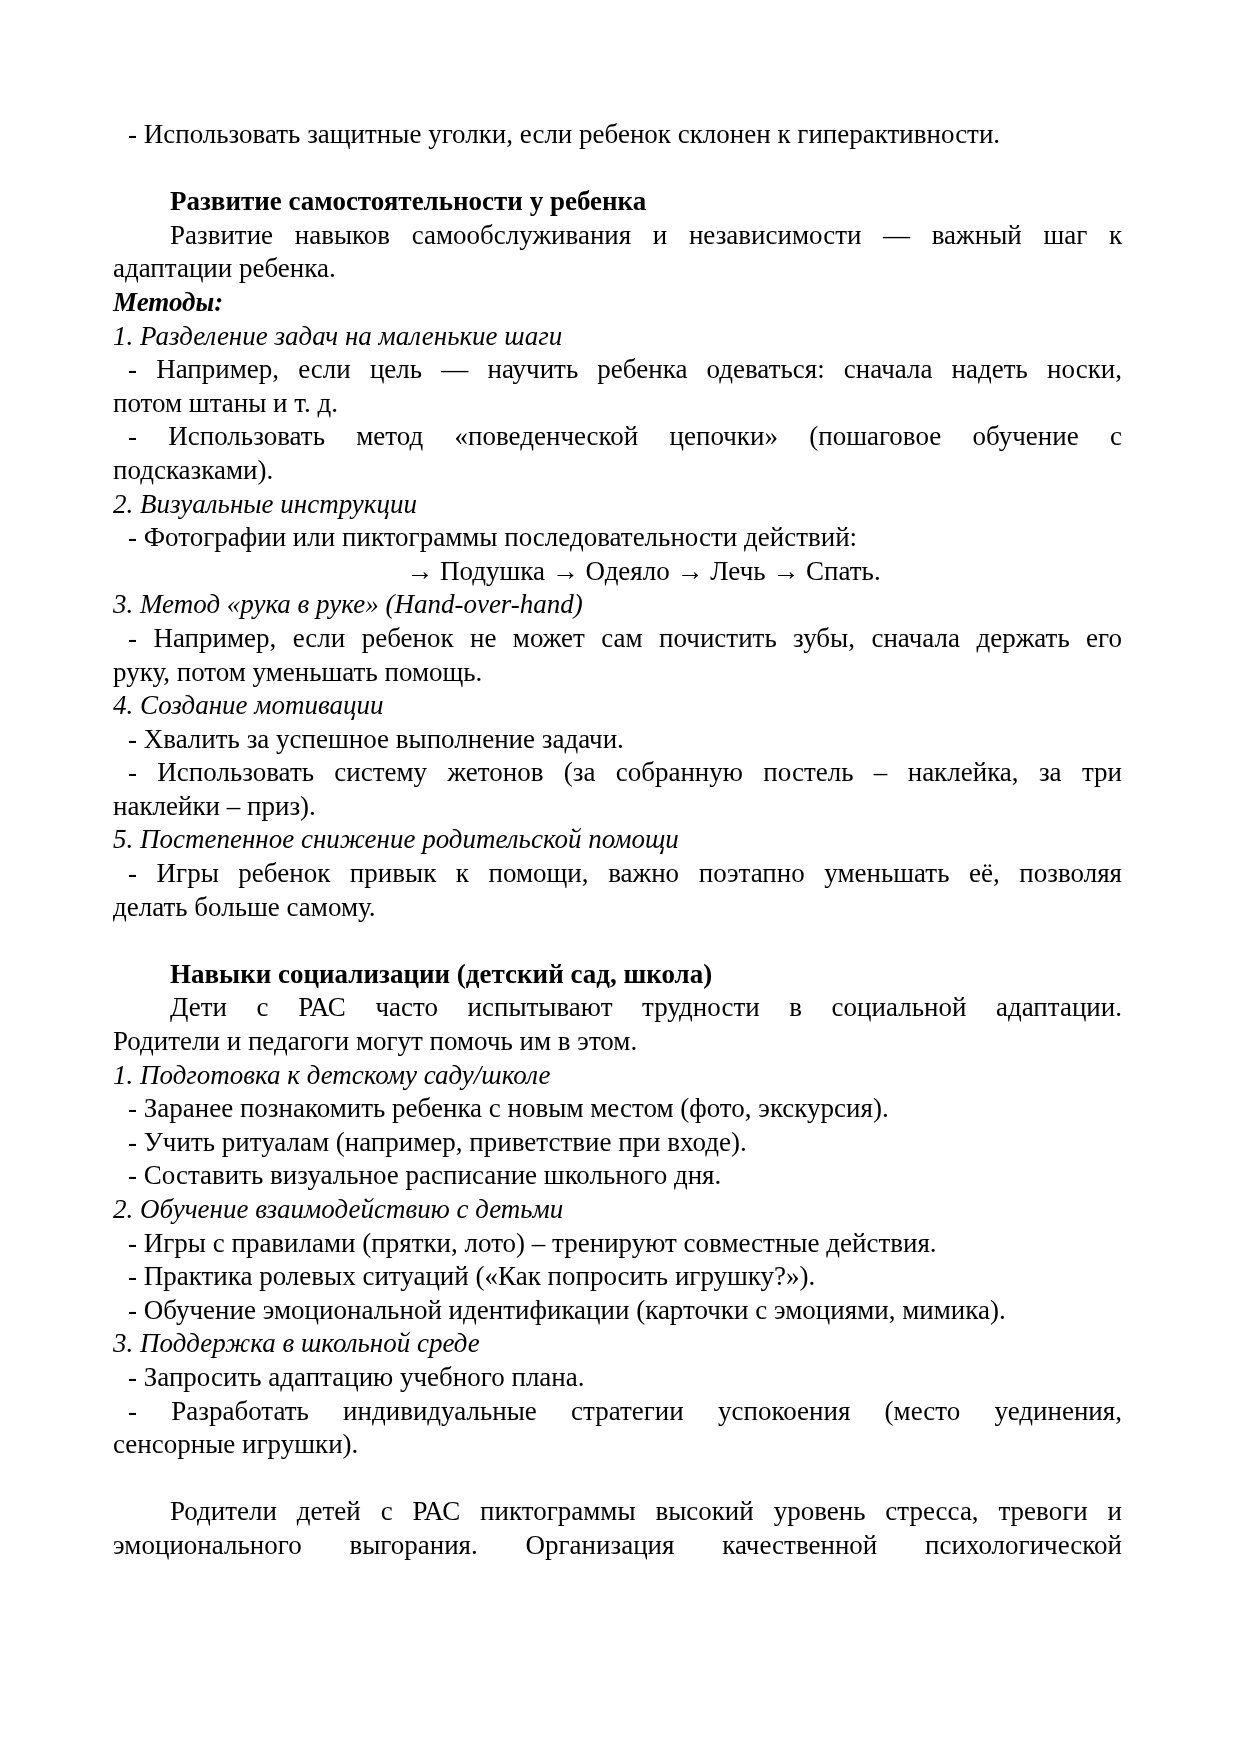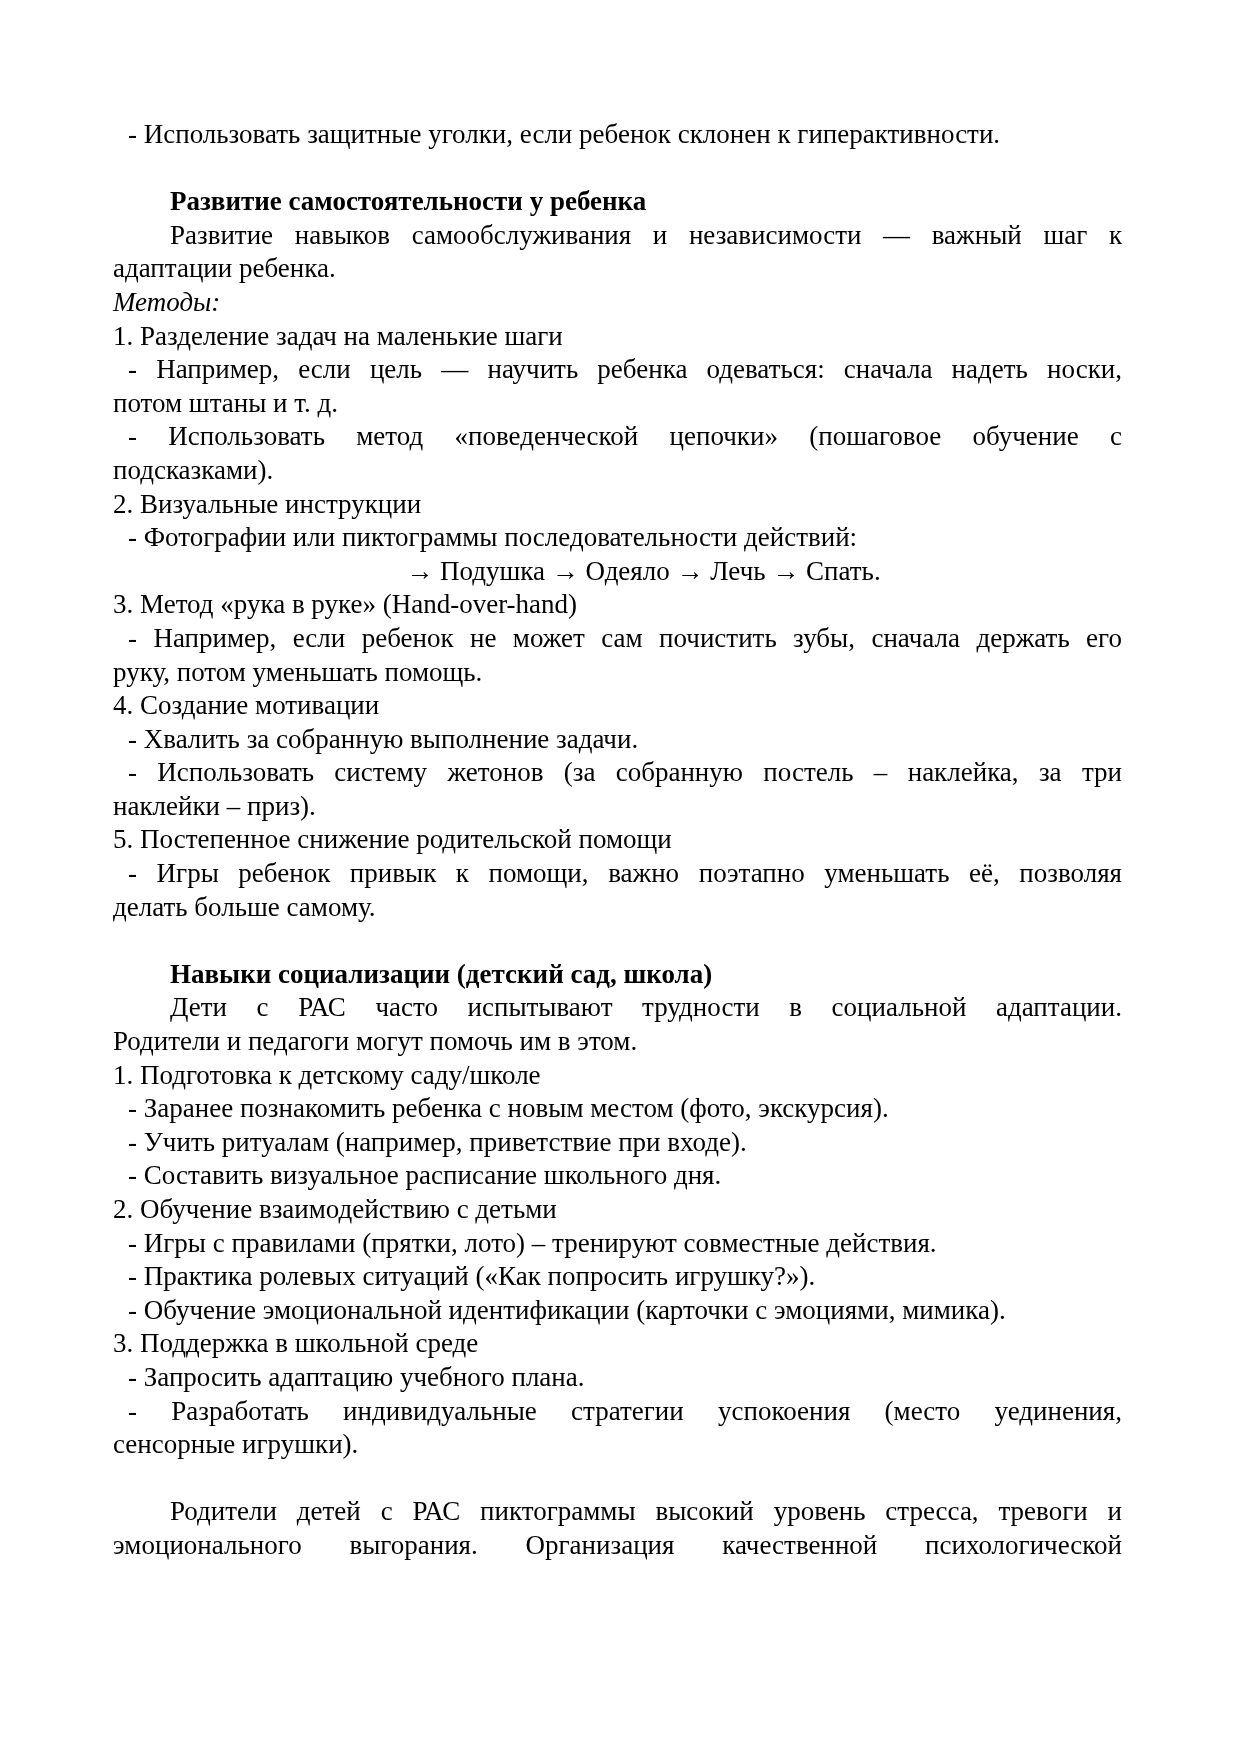--- a/index.html
+++ b/index.html
@@ -25,22 +25,22 @@
   }
   .line { text-align: left; }
   
   .line.j { text-align: justify; text-align-last: justify; }
   
   .ind-para   { padding-left: 57px; }
   .ind-bullet { padding-left: 15px; }
   .ind-arrow  { padding-left: 52px; text-align: center; }
   
   .block-heading  { font-weight: bold; }
-  .block-numbered { }
-  .block-methods  { font-weight: normal; font-style: italic; }
+  .block-numbered { font-style: italic; }
+  .block-methods  { font-weight: bold; font-style: italic; }
   .block-spacer   { height: 33.6px; }
 </style>
 </head>
 <body>
 
 <div class="page" style="background: rgb(255, 255, 255);">
   <div class="content" style="color: rgb(0, 0, 0);">
       <div class="block block-bullet">
         <div class="line ind-bullet">- Использовать защитные уголки, если ребенок склонен к гиперактивности.</div>
       </div>
@@ -79,21 +79,21 @@
         <div class="line">3. Метод «рука в руке» (Hand-over-hand)</div>
       </div>
       <div class="block block-bullet">
         <div class="line j ind-bullet">- Например, если ребенок не может сам почистить зубы, сначала держать его</div>
         <div class="line">руку, потом уменьшать помощь.</div>
       </div>
       <div class="block block-numbered">
         <div class="line">4. Создание мотивации</div>
       </div>
       <div class="block block-bullet">
-        <div class="line ind-bullet">- Хвалить за собранную выполнение задачи.</div>
+        <div class="line ind-bullet">- Хвалить за успешное выполнение задачи.</div>
       </div>
       <div class="block block-bullet">
         <div class="line j ind-bullet">- Использовать систему жетонов (за собранную постель – наклейка, за три</div>
         <div class="line">наклейки – приз).</div>
       </div>
       <div class="block block-numbered">
         <div class="line">5. Постепенное снижение родительской помощи</div>
       </div>
       <div class="block block-bullet">
         <div class="line j ind-bullet">- Игры ребенок привык к помощи, важно поэтапно уменьшать её, позволяя</div>

